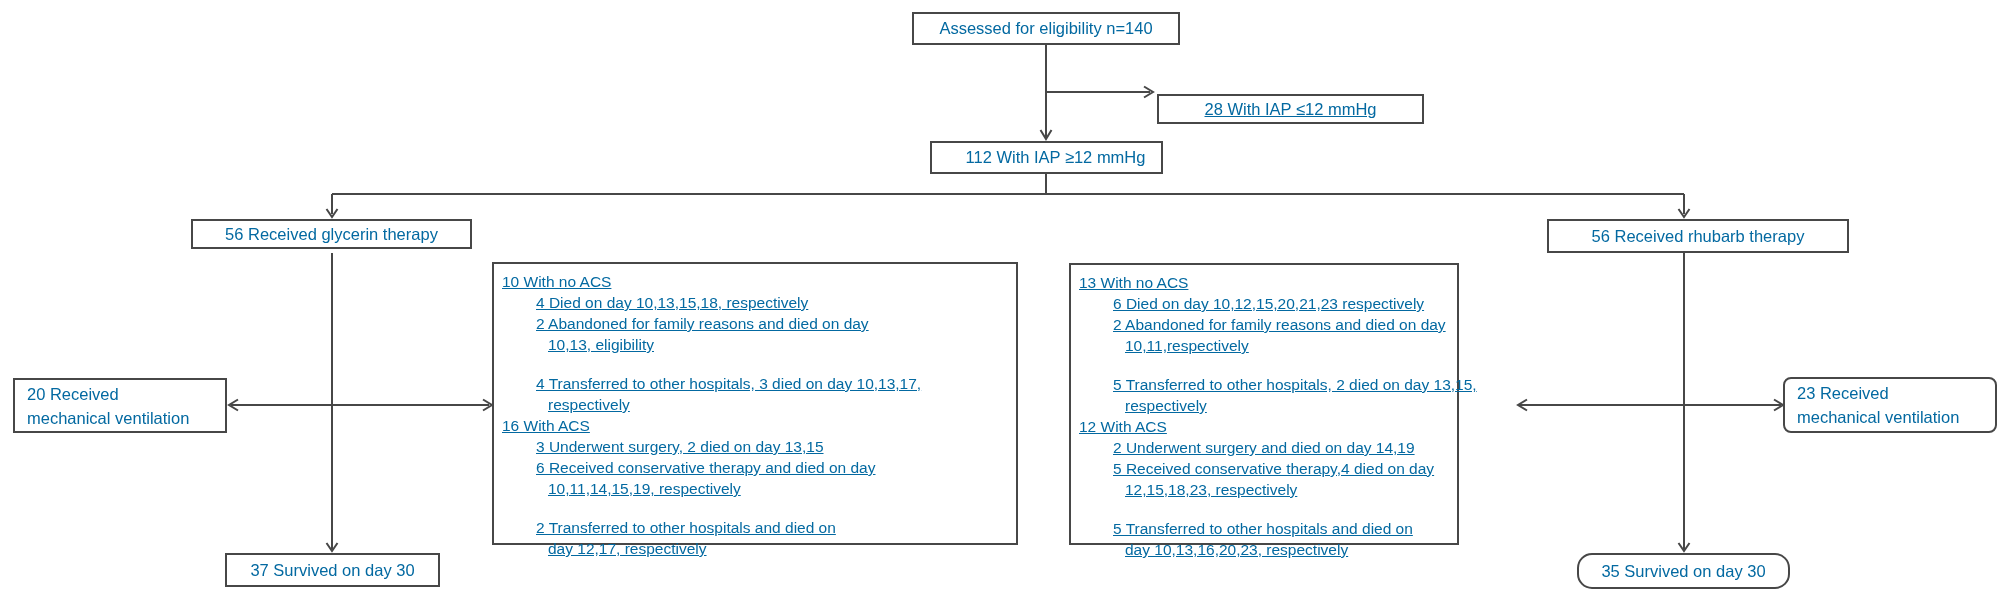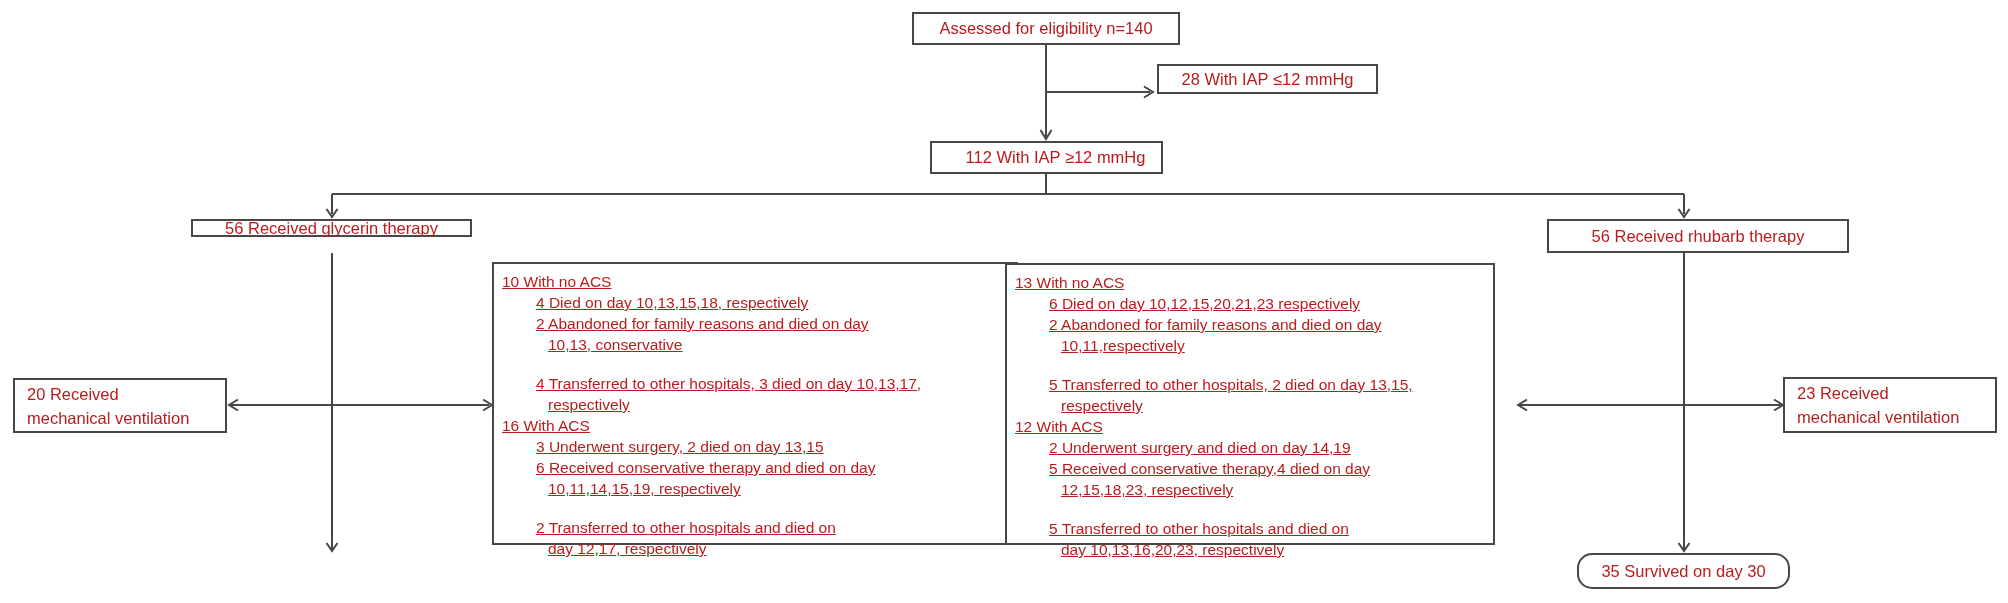--- a/index.html
+++ b/index.html
@@ -27,21 +27,21 @@
     position: absolute;
     box-sizing: border-box;
     border: 2px solid #474747;
     background: #ffffff;
     display: flex;
     align-items: center;
     justify-content: center;
     font-size: 16.5px;
     line-height: 1.15;
     white-space: nowrap;
-    color: #b91c1c;
+    color: #0369a1;
   }
   .box.left-align {
     justify-content: flex-start;
     padding-left: 12px;
   }
   .box.multiline {
     flex-direction: column;
     align-items: flex-start;
     justify-content: center;
     line-height: 24px;
@@ -55,28 +55,28 @@
     line-height: 21px;
     text-decoration: underline;
   }
   .detail-line { white-space: nowrap; }
   .detail-line.indent-1 { padding-left: 34px; }
   .detail-line.indent-2 { padding-left: 46px; }
   .detail-line.gap { margin-top: 18px; }
 
   
   .b-assessed        { left: 912px;  top: 12px;  width: 268px; height: 33px; }
-  .b-excluded        { left: 1157px; top: 64px;  width: 221px; height: 30px; }
+  .b-excluded        { left: 1157px; top: 94px;  width: 267px; height: 30px; text-decoration: underline; }
   .b-included        { left: 930px;  top: 141px; width: 233px; height: 33px; padding-left: 18px; }
-  .b-glycerin        { left: 191px;  top: 219px; width: 281px; height: 18px; }
+  .b-glycerin        { left: 191px;  top: 219px; width: 281px; height: 30px; }
   .b-rhubarb         { left: 1547px; top: 219px; width: 302px; height: 34px; }
   .b-left-mv         { left: 13px;   top: 378px; width: 214px; height: 55px; }
-  .b-right-mv        { left: 1783px; top: 377px; width: 214px; height: 56px; }
+  .b-right-mv        { left: 1783px; top: 377px; width: 214px; height: 56px; border-radius: 8px; }
   .b-left-detail     { left: 492px;  top: 262px; width: 526px; height: 283px; }
-  .b-right-detail    { left: 1005px; top: 263px; width: 490px; height: 282px; }
+  .b-right-detail    { left: 1069px; top: 263px; width: 390px; height: 282px; }
   .b-left-survived   { left: 225px;  top: 553px; width: 215px; height: 34px; }
   .b-right-survived  { left: 1577px; top: 553px; width: 213px; height: 36px; border-radius: 15px; }
 </style>
 </head>
 <body>
 
 <div class="canvas">
 
   <svg class="connectors" viewBox="0 0 2008 603" fill="none" stroke="#474747" stroke-width="2">
 
@@ -134,21 +134,21 @@
 
   <div class="box multiline left-align b-right-mv">
     <span>23 Received</span>
     <span>mechanical ventilation</span>
   </div>
 
   <div class="box detail b-left-detail">
       <div class="detail-line indent-0">10 With no ACS</div>
       <div class="detail-line indent-1">4 Died on day 10,13,15,18, respectively</div>
       <div class="detail-line indent-1">2 Abandoned for family reasons and died on day</div>
-      <div class="detail-line indent-2">10,13, conservative</div>
+      <div class="detail-line indent-2">10,13, eligibility</div>
       <div class="detail-line indent-1 gap">4 Transferred to other hospitals, 3 died on day 10,13,17,</div>
       <div class="detail-line indent-2">respectively</div>
       <div class="detail-line indent-0">16 With ACS</div>
       <div class="detail-line indent-1">3 Underwent surgery, 2 died on day 13,15</div>
       <div class="detail-line indent-1">6 Received conservative therapy and died on day</div>
       <div class="detail-line indent-2">10,11,14,15,19, respectively</div>
       <div class="detail-line indent-1 gap">2 Transferred to other hospitals and died on</div>
       <div class="detail-line indent-2">day 12,17, respectively</div>
     </div>
 
@@ -160,18 +160,21 @@
       <div class="detail-line indent-1 gap">5 Transferred to other hospitals, 2 died on day 13,15,</div>
       <div class="detail-line indent-2">respectively</div>
       <div class="detail-line indent-0">12 With ACS</div>
       <div class="detail-line indent-1">2 Underwent surgery and died on day 14,19</div>
       <div class="detail-line indent-1">5 Received conservative therapy,4 died on day</div>
       <div class="detail-line indent-2">12,15,18,23, respectively</div>
       <div class="detail-line indent-1 gap">5 Transferred to other hospitals and died on</div>
       <div class="detail-line indent-2">day 10,13,16,20,23, respectively</div>
     </div>
 
+  <div class="box b-left-survived">
+    <span>37 Survived on day 30</span>
+  </div>
 
   <div class="box b-right-survived">
     <span>35 Survived on day 30</span>
   </div>
 
 </div>
 
 </body></html>

